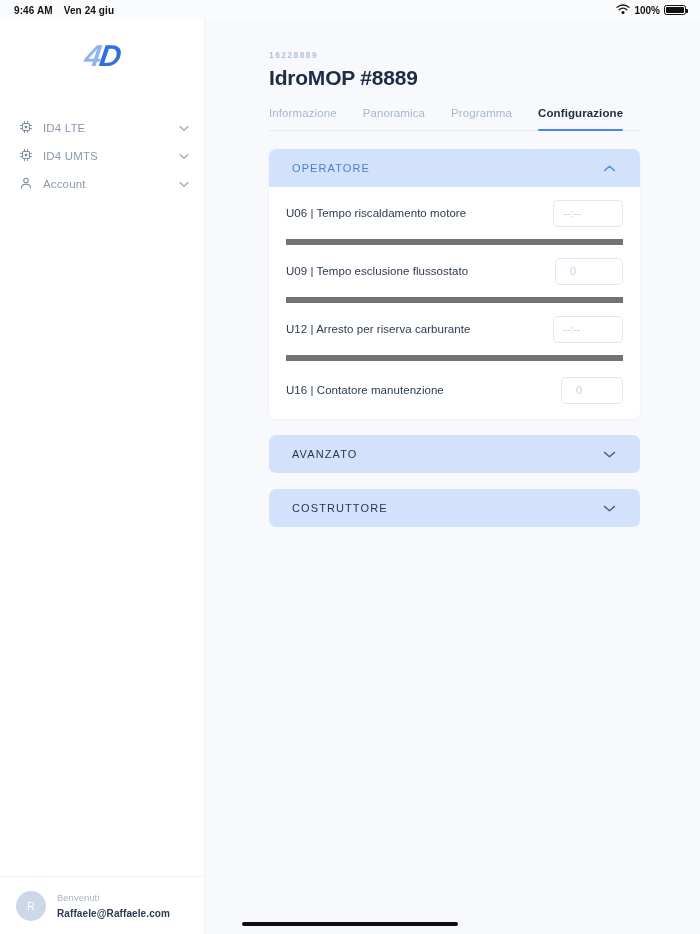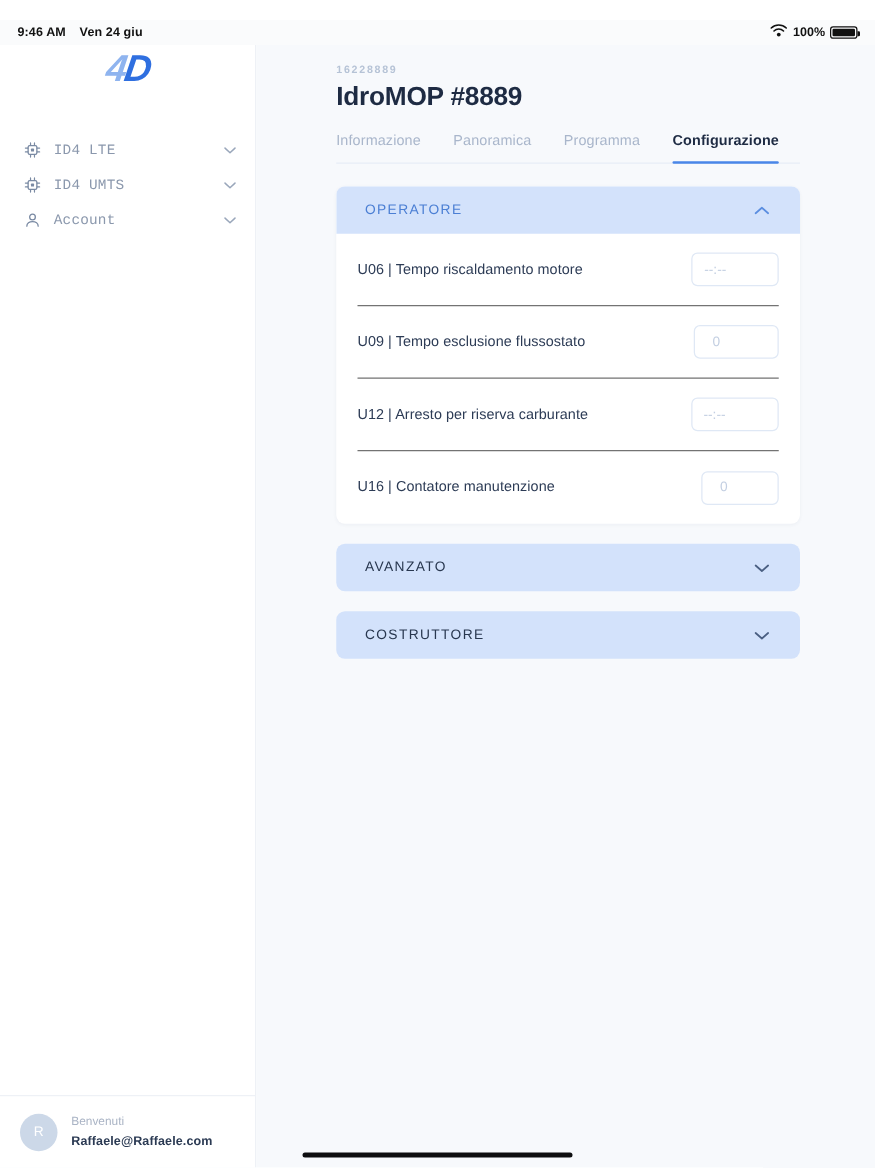--- a/index.html
+++ b/index.html
@@ -6,21 +6,21 @@
   html, body {
     width: 700px; height: 934px;
     font-family: "Liberation Sans", sans-serif;
     background: #ffffff;
     overflow: hidden;
   }
   .screen { position: relative; width: 700px; height: 934px; background: #ffffff; }
 
   
   .statusbar {
-    position: absolute; top: 16px; left: 0; width: 700px; height: 20px;
+    position: absolute; top: 0; left: 0; width: 700px; height: 20px;
     display: flex; align-items: center; justify-content: space-between;
     padding: 0 14px; background: #fafbfc; z-index: 20;
   }
   .status-left { display: flex; align-items: center; gap: 11px; }
   .status-time { font-size: 10px; font-weight: bold; color: #111; letter-spacing: .1px; }
   .status-date { font-size: 10px; font-weight: bold; color: #111; letter-spacing: .1px; }
   .status-right { display: flex; align-items: center; gap: 4px; }
   .status-batt-pct { font-size: 10px; font-weight: bold; color: #111; }
   .batt { width: 22px; height: 10px; border: 1.2px solid #111; border-radius: 2.5px; position: relative; }
   .batt::after { content: ""; position: absolute; right: -3px; top: 3px; width: 1.6px; height: 4px; background: #111; border-radius: 0 1px 1px 0; }
@@ -39,22 +39,22 @@
   .logo {
     font-size: 30px; font-weight: bold; font-style: italic;
     letter-spacing: -2px; line-height: 1;
     transform: skewX(-8deg);
   }
   .logo .l4 { color: #8fb4ef; }
   .logo .ld { color: #2f6fe0; }
 
   .nav { margin-top: 14px; display: flex; flex-direction: column; }
   .nav-item {
-    height: 28px; display: flex; align-items: center;
-    padding: 0 14px 0 18px; cursor: pointer; gap: 10px; font-family: Liberation Mono, monospace;
+    height: 28px; display: flex; align-items: flex-end;
+    padding: 0 14px 0 18px; cursor: pointer; gap: 10px;
   }
   .nav-icon { width: 15px; height: 15px; flex: 0 0 15px; display: flex; align-items: center; justify-content: center; color: #7a8aa3; }
   .nav-label { flex: 1; font-size: 11.5px; color: #8b98ad; letter-spacing: .15px; }
   .nav-chev { width: 12px; height: 12px; color: #9aa7bb; display: flex; align-items: center; justify-content: center; }
 
   .sidebar-spacer { flex: 1; }
   .sidebar-footer {
     border-top: 1px solid #eef1f6;
     height: 58px; display: flex; align-items: center; gap: 11px; padding: 0 16px;
   }
@@ -99,21 +99,21 @@
     justify-content: space-between; padding: 0 23px; cursor: pointer;
   }
   .section-head.collapsed { border-radius: 7px; }
   .section-title { font-size: 11px; letter-spacing: 1.1px; color: #4b7fd4; }
   .section-title.dark { color: #28374f; }
   .chev { width: 16px; height: 16px; display: flex; align-items: center; justify-content: center; }
 
   .rows { padding: 0 17px; }
   .row {
     height: 58px; display: flex; align-items: center; justify-content: space-between;
-    border-bottom: 1px solid #737373;
+    border-bottom: 6px solid #737373;
   }
   .row:last-child { border-bottom: none; }
   .row-label { font-size: 11.5px; color: #2c3b55; letter-spacing: .05px; }
 
   .field {
     display: flex; align-items: stretch; height: 27px;
     border: 1px solid #dfe8f5; border-radius: 5px; background: #ffffff; overflow: hidden;
   }
   .field-value {
     min-width: 34px; display: flex; align-items: center; justify-content: center;

